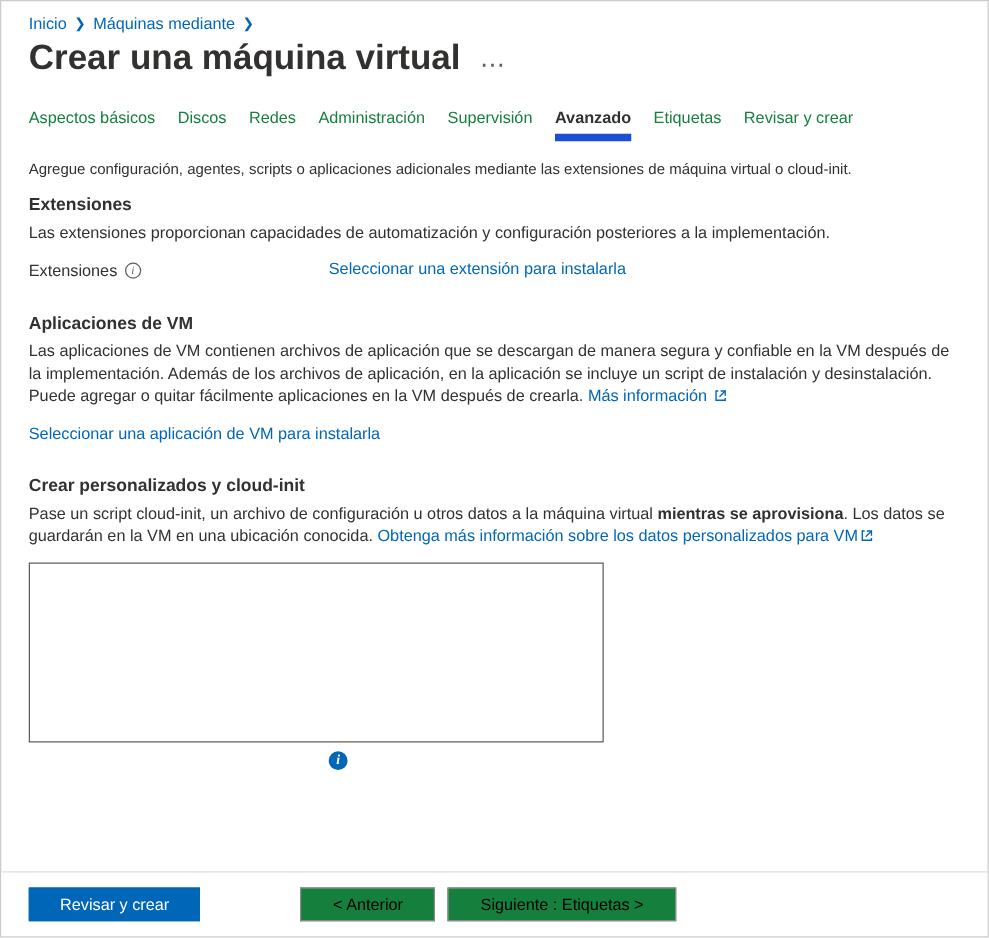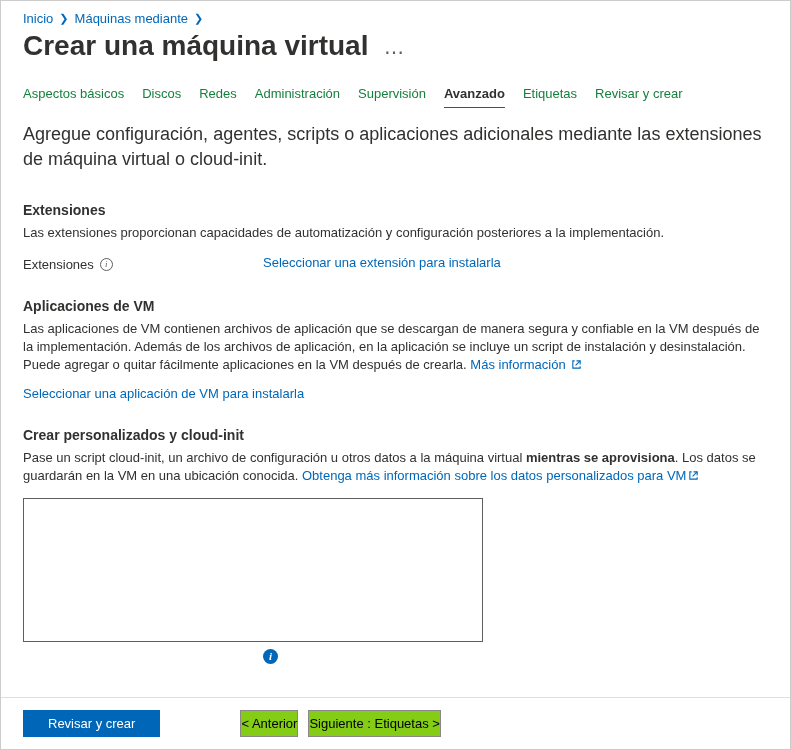--- a/index.html
+++ b/index.html
@@ -57,26 +57,26 @@
       margin-bottom: 14px;
     }
     .tab {
       font-size: 13px;
       padding-bottom: 6px;
       cursor: pointer;
       color: #15803d;
     }
     .tab.active {
       font-weight: 600;
-      border-bottom: 1px solid #1d4ed8;
+      border-bottom: 6px solid #1d4ed8;
       color: #323130;
     }
     .intro {
-      font-size: 18px;
-      margin-bottom: 30px;
+      font-size: 12px;
+      margin-bottom: 11px;
       line-height: 1.4;
     }
     h2.section-title {
       font-size: 14px;
       font-weight: 600;
       margin-bottom: 6px;
     }
     .section-desc {
       font-size: 13px;
       line-height: 1.4;
@@ -165,23 +165,23 @@
       left: 0;
       right: 0;
       border-top: 1px solid #e1dfdd;
       padding: 12px 22px;
       display: flex;
       gap: 10px;
       background: #fff;
     }
     .btn {
       font-size: 13px;
-      padding: 5px 0;
+      padding: 5px 25px;
       border: 1px solid #8a8886;
-      background: #84cc16;
+      background: #15803d;
       cursor: pointer;
       font-family: inherit;
     }
     .btn-primary {
       background: #0067b8;
       color: #fff;
       border: 1px solid #0067b8;
       padding: 5px 24px;
     }
     .btn-gap {

